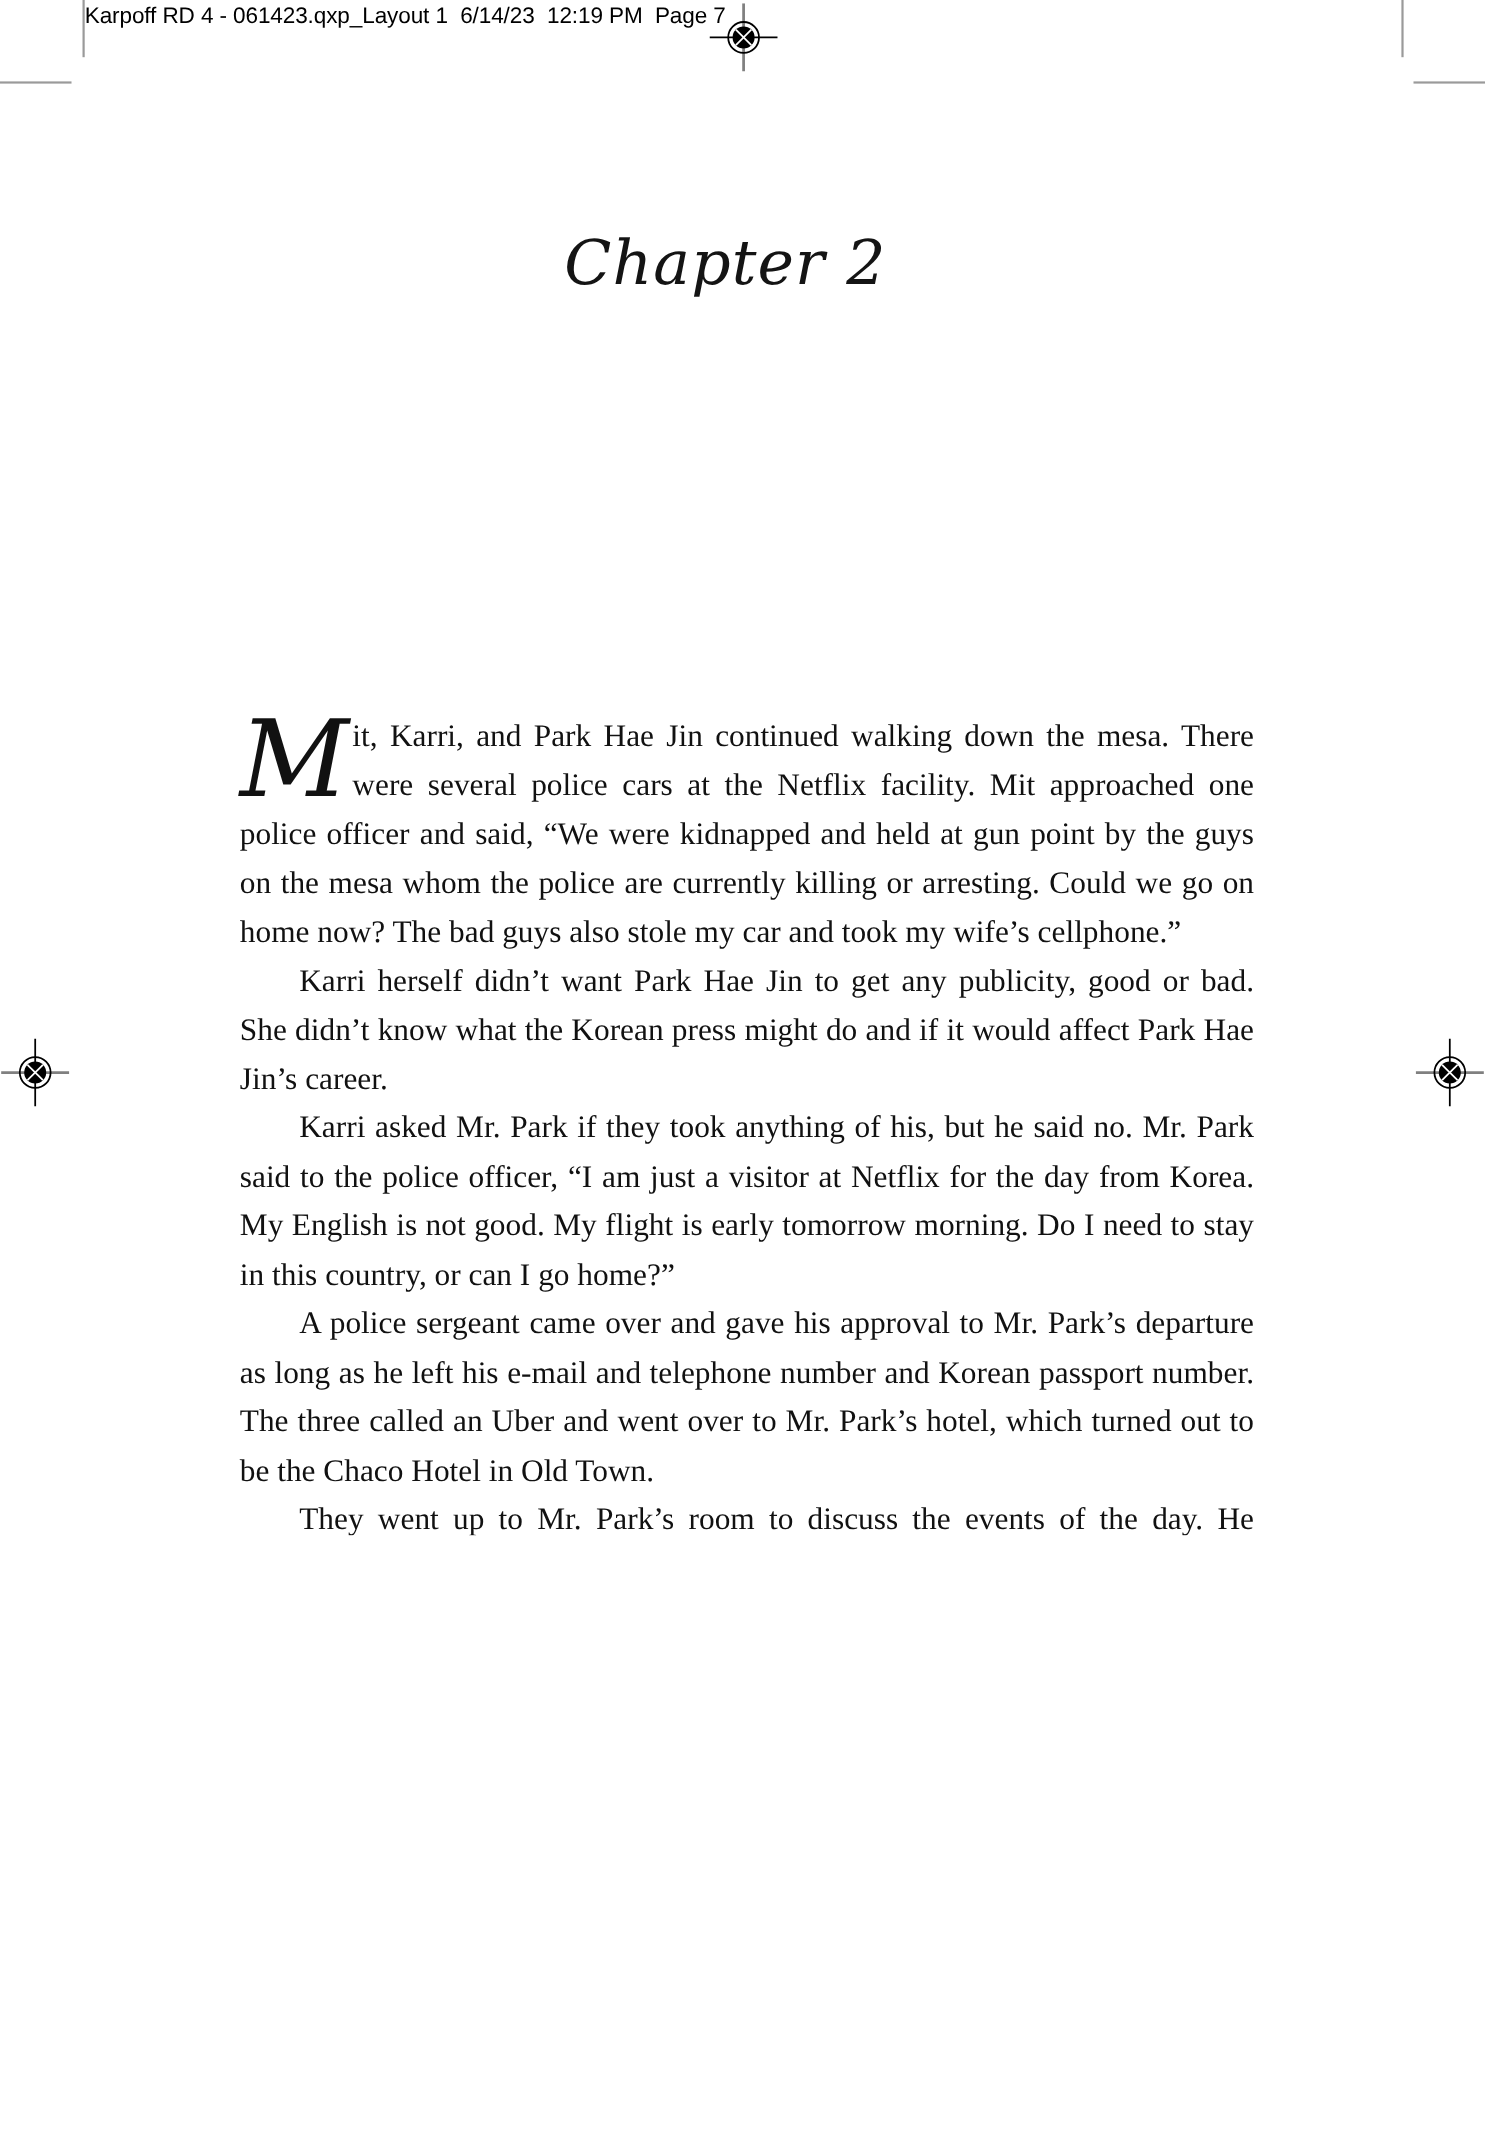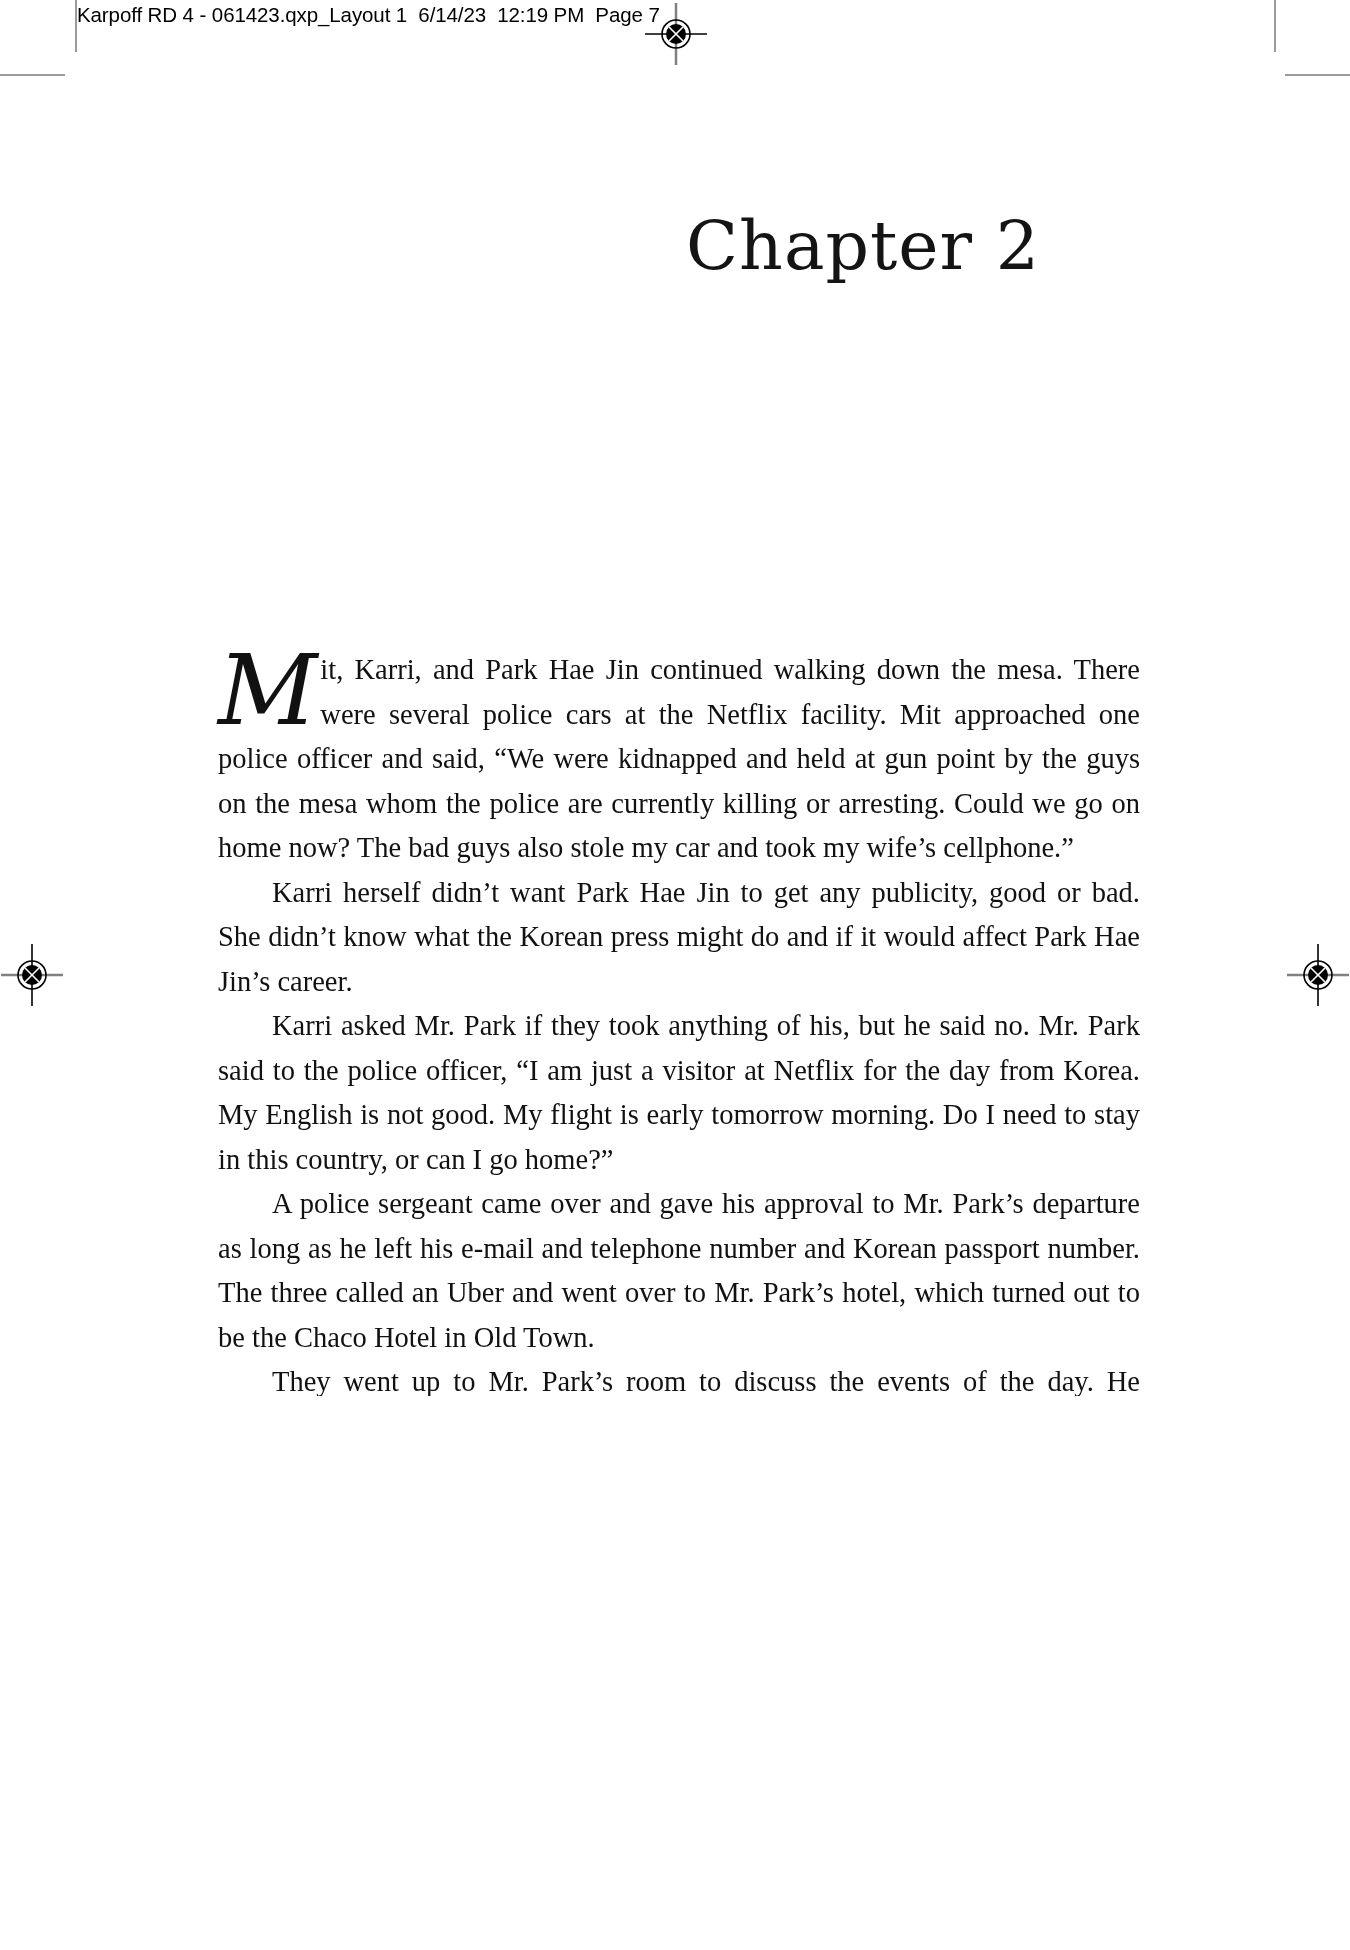--- a/index.html
+++ b/index.html
@@ -55,23 +55,24 @@
     height: 62px;
     z-index: 5;
   }
 
   
   .chapter-title {
     position: absolute;
     right: 137px;
     top: 212px;
     width: 700px;
-    text-align: center;
+    text-align: left;
     font-family: "DejaVu Serif", "Liberation Serif", serif;
-    font-size: 68px;
+    font-style: italic;
+    font-size: 56px;
     line-height: 1;
     font-weight: 400;
     color: #141414;
     letter-spacing: 1px;
   }
 
   
   .body-block {
     position: absolute;
     left: 218px;

